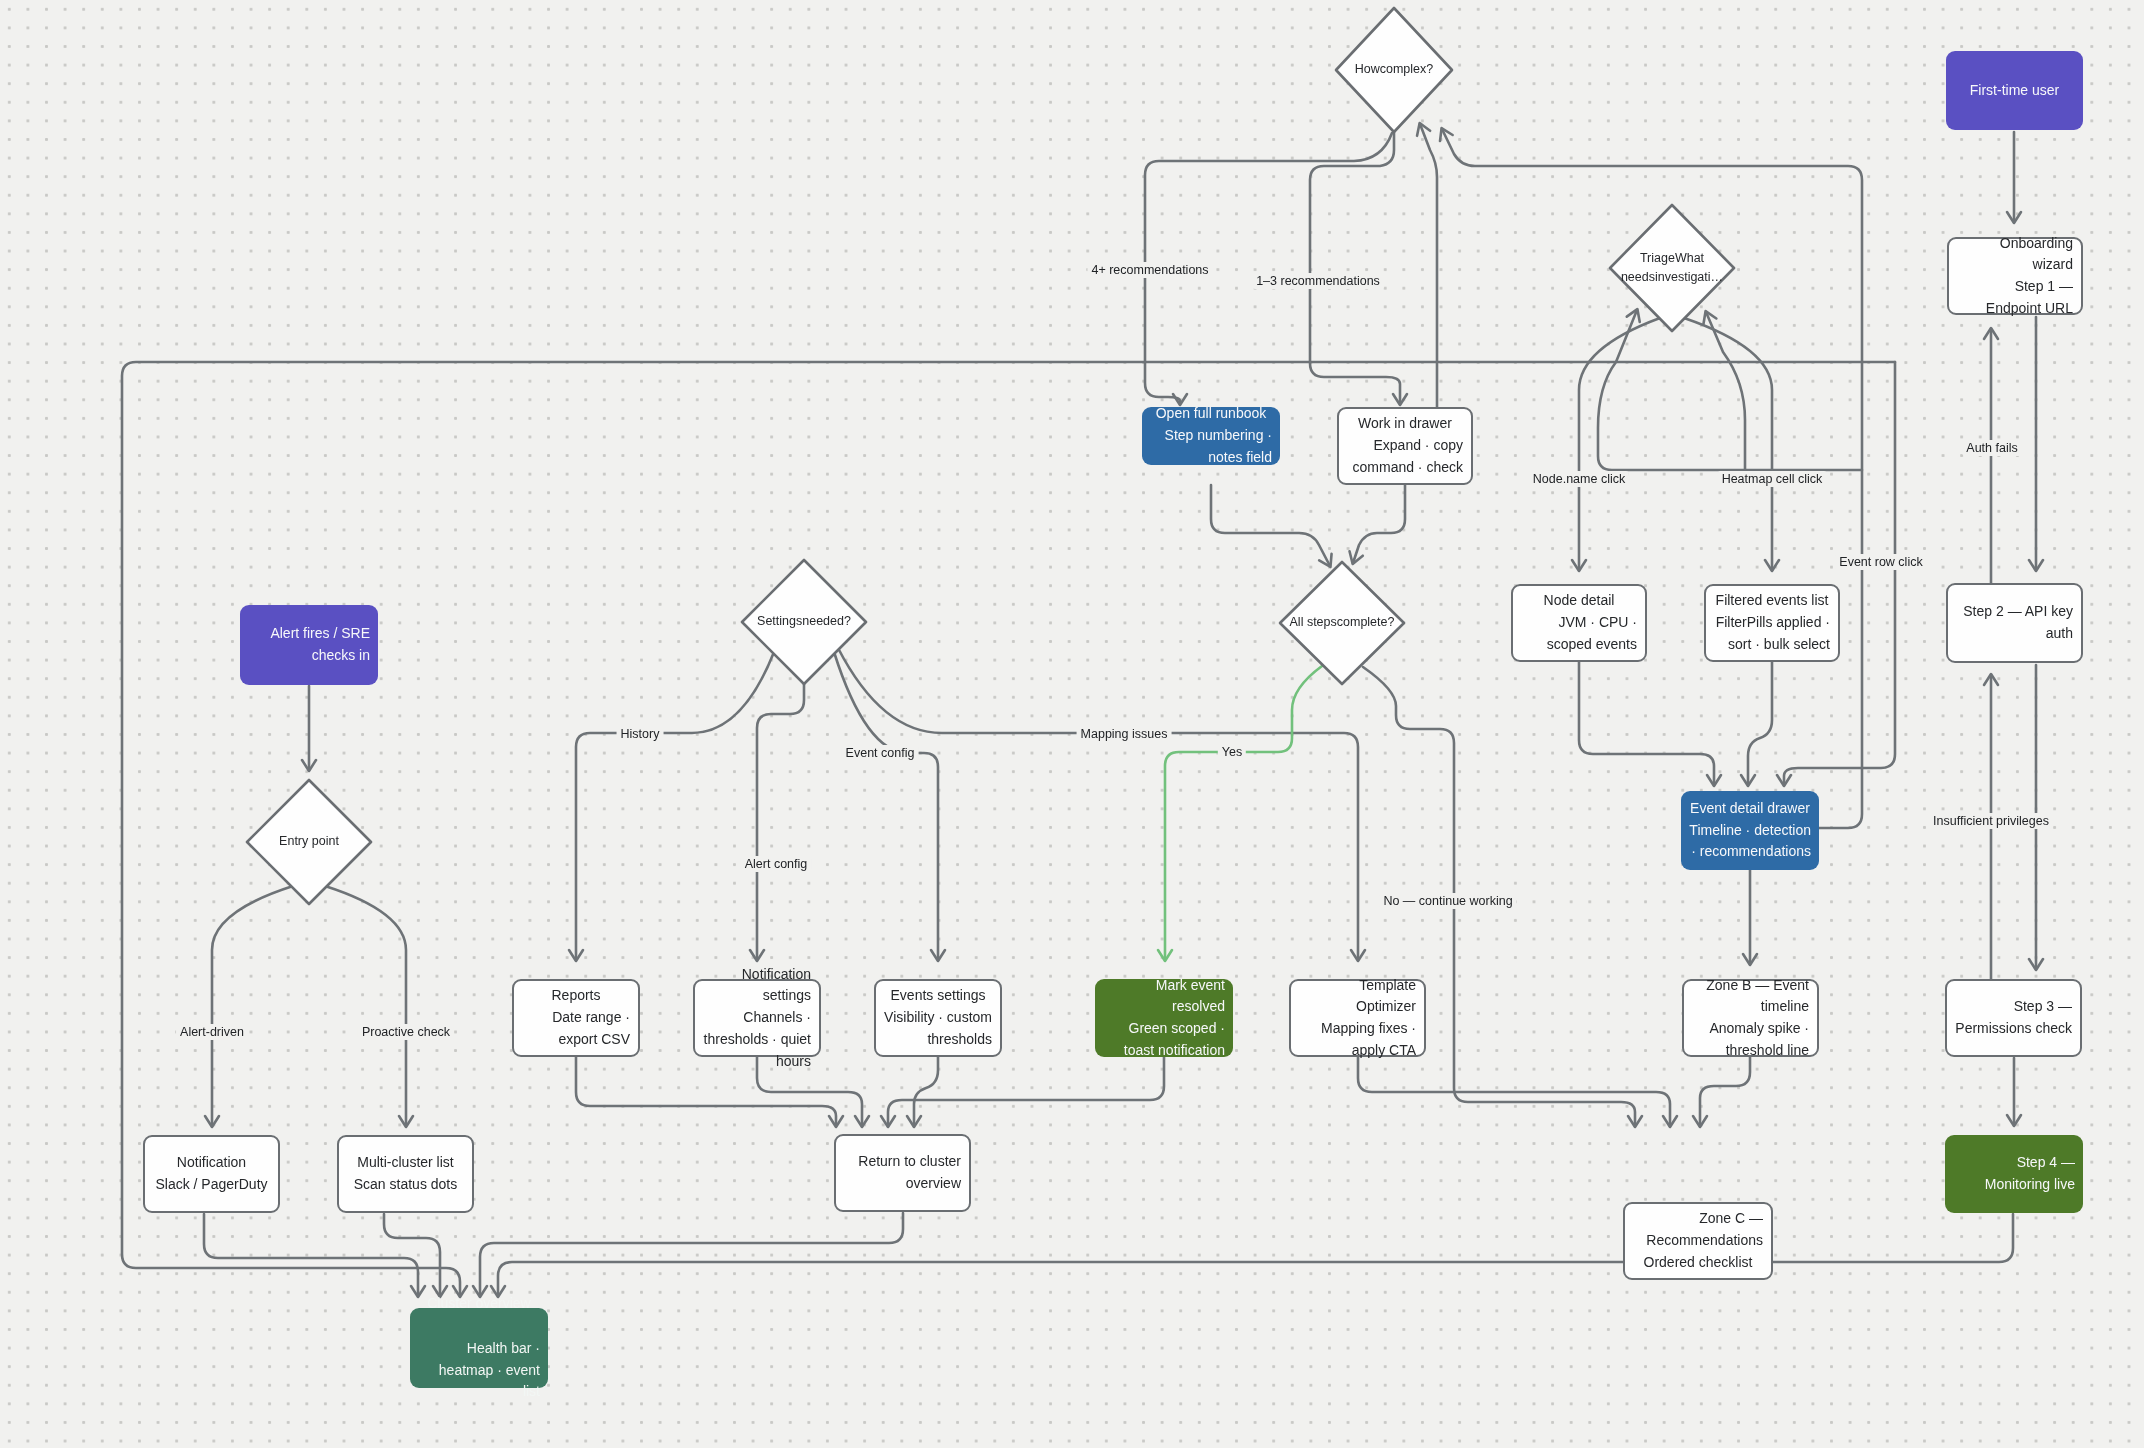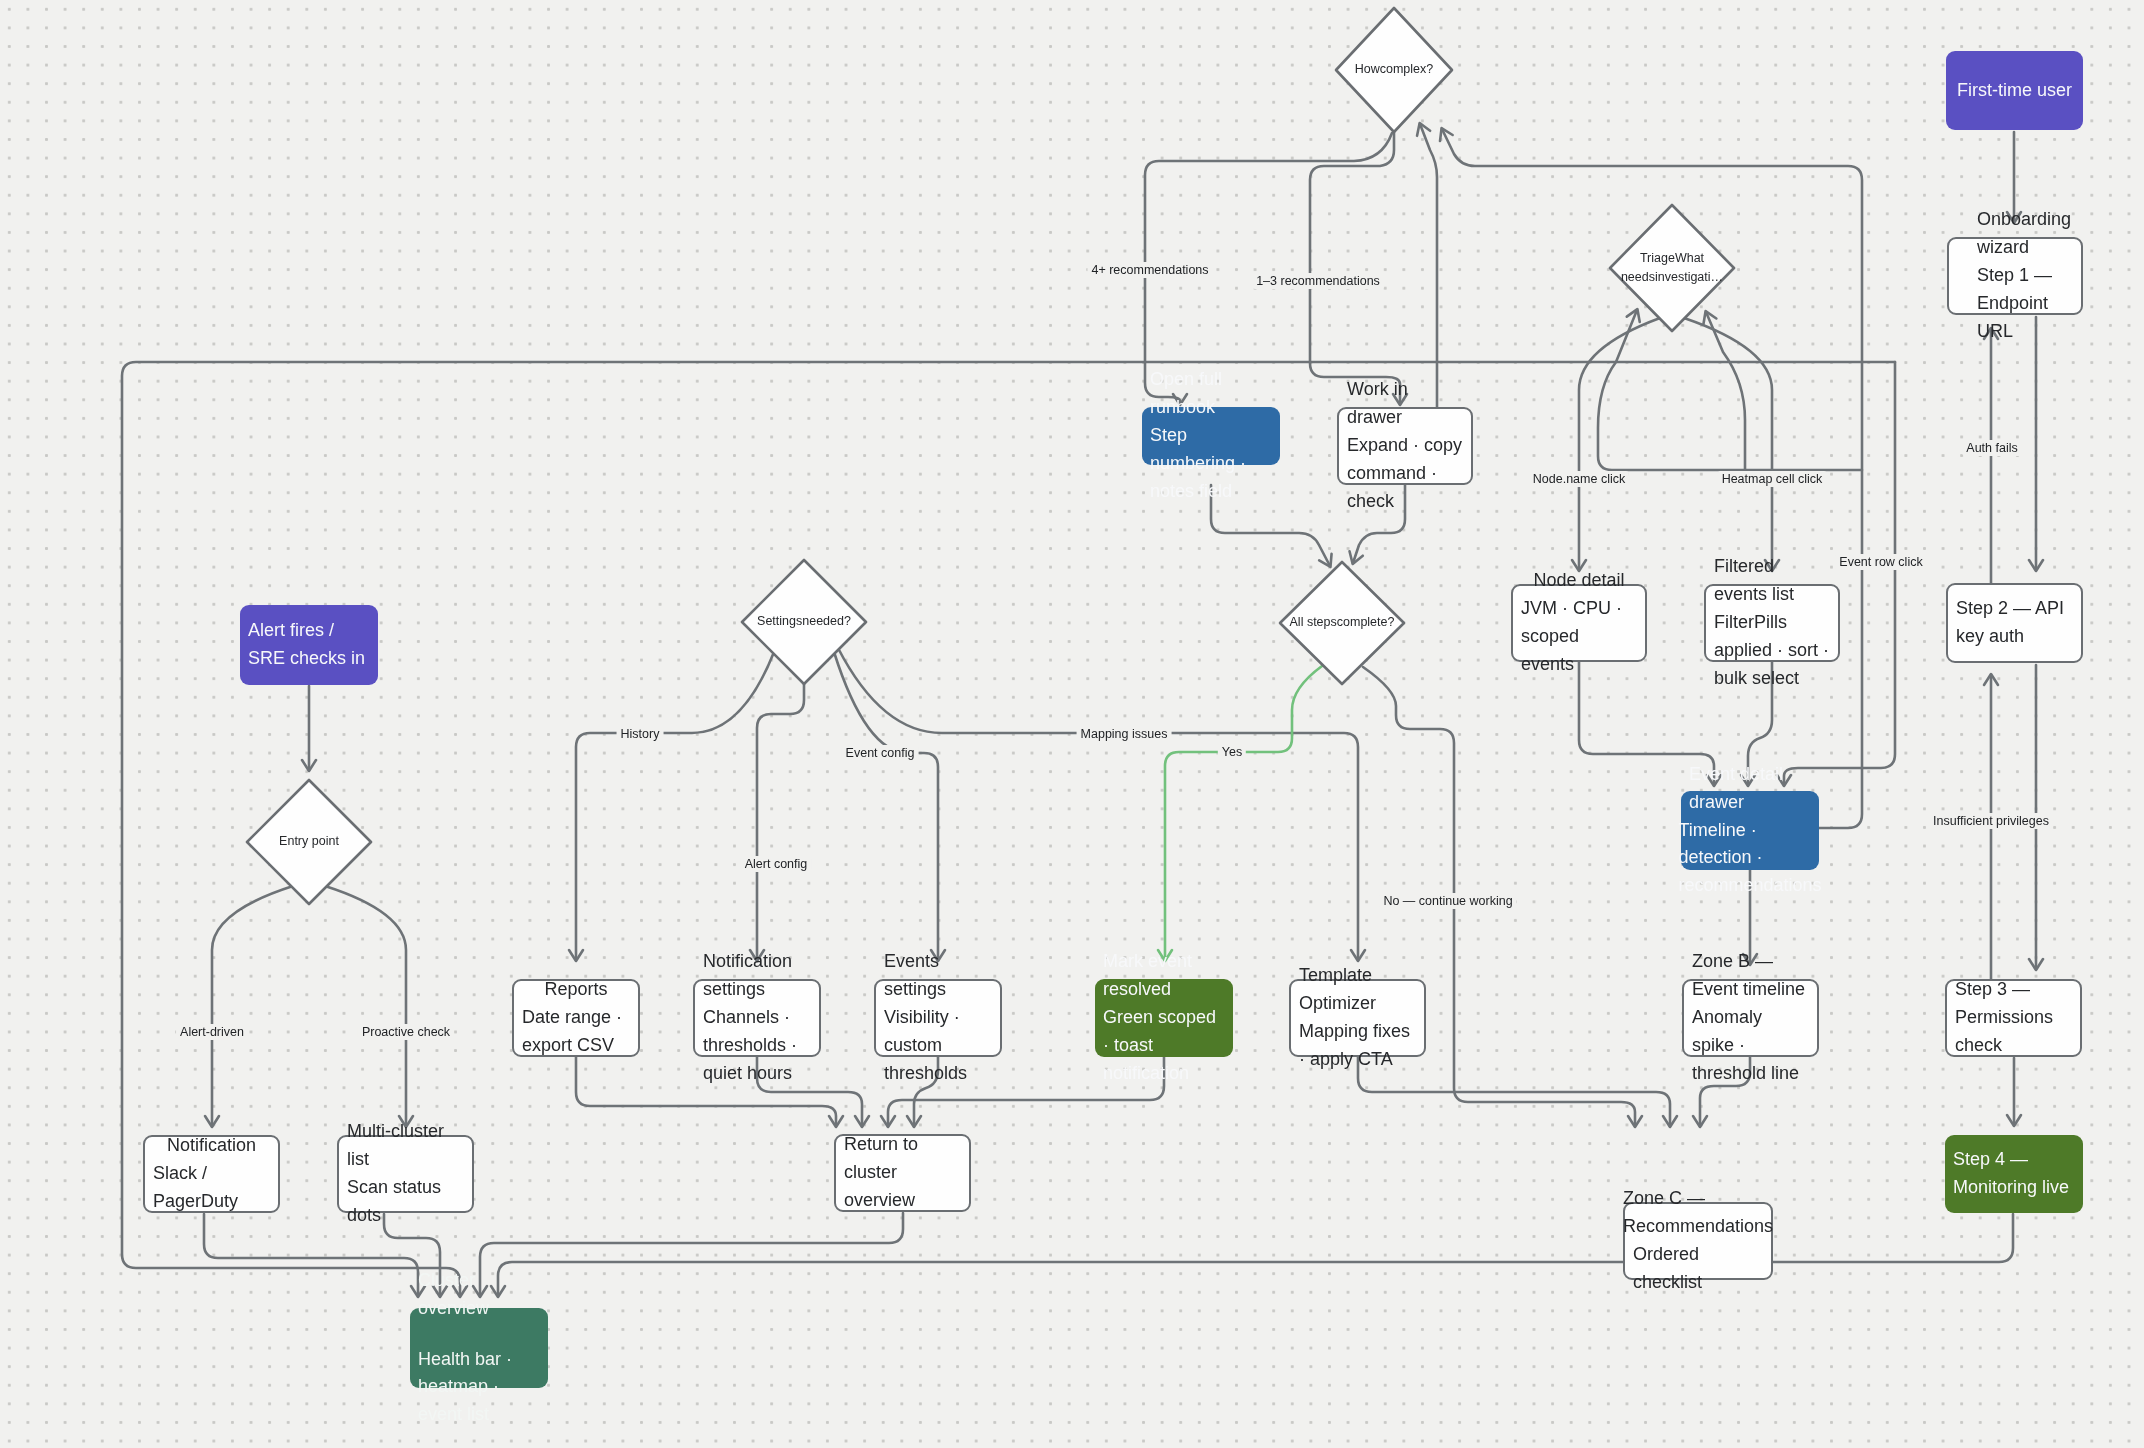--- a/index.html
+++ b/index.html
@@ -16,21 +16,21 @@
     background-image:radial-gradient(circle,var(--dot) 1.3px,rgba(0,0,0,0) 1.7px);
     background-size:18.6px 18.6px;
   }
   #edges{position:absolute;left:0;top:0;}
   .edge{fill:none;stroke:var(--edge);stroke-width:2.6;stroke-linecap:round;stroke-linejoin:round;}
   .edge-green{fill:none;stroke:var(--green);stroke-width:2.6;stroke-linecap:round;stroke-linejoin:round;}
   .diamond{fill:var(--whitefill);stroke:var(--border);stroke-width:2.6;stroke-linejoin:round;}
   .node{
     position:absolute;box-sizing:border-box;border-radius:9px;
     display:flex;flex-direction:column;justify-content:center;align-items:center;
-    text-align:left;font-size:18px;line-height:1.55;color:var(--txt);
+    text-align:right;font-size:14px;line-height:1.55;color:var(--txt);
     padding:6px 8px;
   }
   .node.white{background:var(--whitefill);border:2.6px solid var(--border);}
   .node.purple{background:var(--purple);color:#f7f8fa;}
   .node.blue{background:var(--blue);color:#f7f8fa;}
   .node.olive{background:var(--olive);color:#f7f8fa;}
   .node.teal{background:var(--teal);color:#f2f6f4;gap:23px;}
   .node span{display:block;}
   .dtext{
     position:absolute;transform:translate(-50%,-50%);width:116px;text-align:center;

